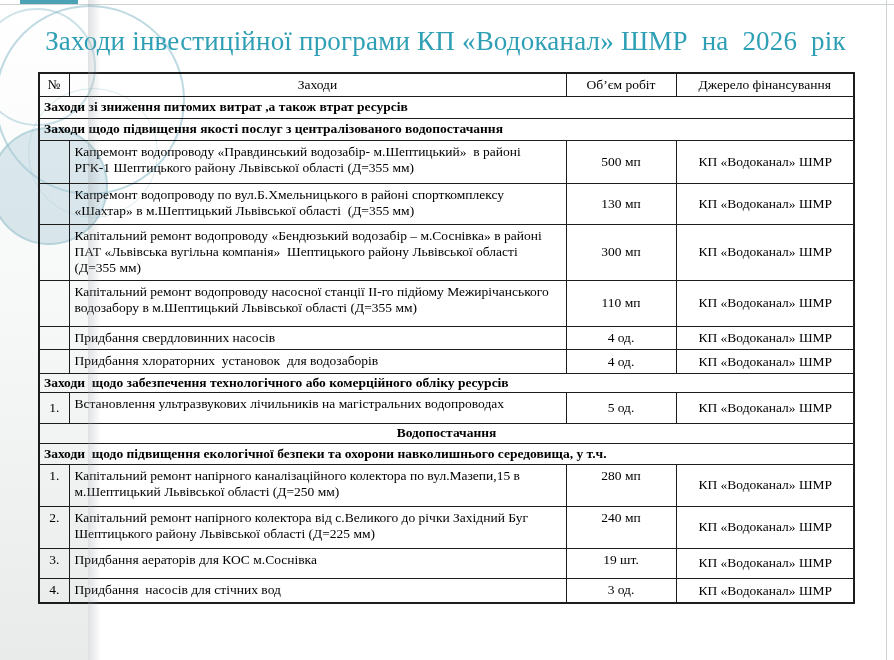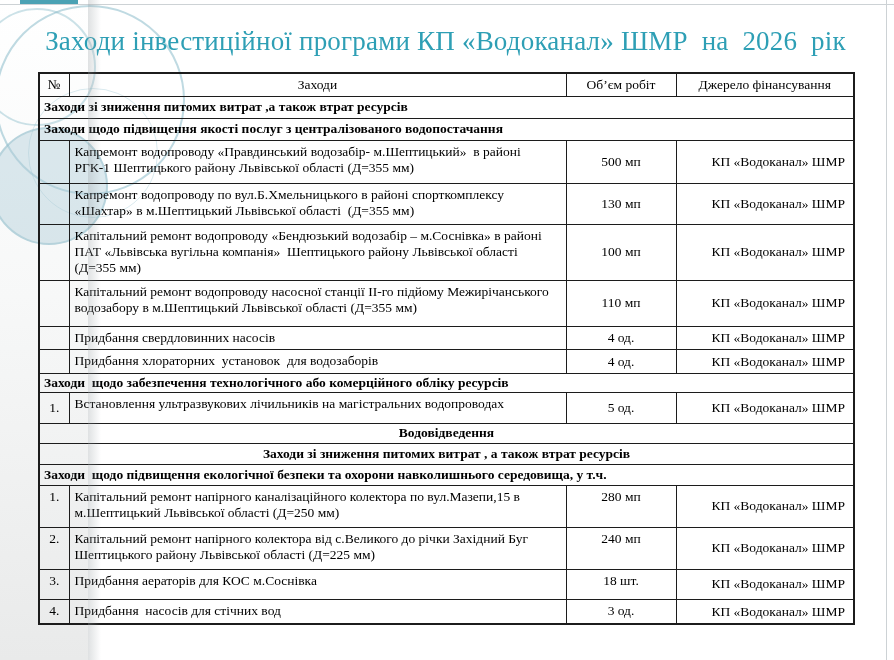--- a/index.html
+++ b/index.html
@@ -65,21 +65,21 @@
   table.main, table.main th, table.main td { border: 1px solid #1c1c1c; }
   table.main { border-width: 2px; }
   th.hdr {
     font-weight: normal; text-align: center; vertical-align: middle;
     padding: 1px 2px;
   }
   td.num  { text-align: center; vertical-align: middle; padding: 2px 1px; }
   td.desc { text-align: left; vertical-align: top; padding: 3px 6px 3px 5px;
             white-space: pre-wrap; line-height: 1.22; }
   td.qty  { text-align: center; vertical-align: middle; padding: 2px 2px; }
-  td.src  { text-align: right; vertical-align: middle; padding: 2px 8px 2px 9px;
+  td.src  { text-align: center; vertical-align: middle; padding: 2px 8px 2px 9px;
             white-space: pre-wrap; }
   tr.ww td.num, tr.ww td.qty { vertical-align: top; padding-top: 3px; }
   td.section-center { text-align: center; font-weight: bold; vertical-align: middle;
                       padding: 1px 2px; white-space: pre-wrap; }
   td.section-left   { text-align: left; font-weight: bold; vertical-align: middle;
                       padding: 1px 4px; white-space: pre-wrap; }
 </style>
 </head>
 <body>
 
@@ -124,21 +124,21 @@
       </tr>
       <tr style="height: 41px;">
         <td class="num"></td>
         <td class="desc">Капремонт водопроводу по вул.Б.Хмельницького в районі спорткомплексу «Шахтар» в м.Шептицький Львівської області  (Д=355 мм)</td>
         <td class="qty">130 мп</td>
         <td class="src">КП «Водоканал» ШМР</td>
       </tr>
       <tr style="height: 47px;">
         <td class="num"></td>
         <td class="desc">Капітальний ремонт водопроводу «Бендюзький водозабір – м.Соснівка» в районі ПАТ «Львівська вугільна компанія»  Шептицького району Львівської області (Д=355 мм)</td>
-        <td class="qty">100 мп</td>
+        <td class="qty">300 мп</td>
         <td class="src">КП «Водоканал» ШМР</td>
       </tr>
       <tr style="height: 46px;">
         <td class="num"></td>
         <td class="desc">Капітальний ремонт водопроводу насосної станції ІІ-го підйому Межирічанського водозабору в м.Шептицький Львівської області (Д=355 мм)</td>
         <td class="qty">110 мп</td>
         <td class="src">КП «Водоканал» ШМР</td>
       </tr>
       <tr style="height: 22px;">
         <td class="num"></td>
@@ -155,44 +155,41 @@
       <tr style="height: 17px;">
         <td colspan="4" class="section-left">Заходи  щодо забезпечення технологічного або комерційного обліку ресурсів</td>
       </tr>
       <tr style="height: 31px;">
         <td class="num">1.</td>
         <td class="desc">Встановлення ультразвукових лічильників на магістральних водопроводах</td>
         <td class="qty">5 од.</td>
         <td class="src">КП «Водоканал» ШМР</td>
       </tr>
       <tr style="height: 20px;">
-        <td colspan="4" class="section-center">Водовідведення</td>
-      </tr>
-      <tr style="height: 21px;">
-        <td colspan="4" class="section-center">Заходи зі зниження питомих витрат , а також втрат ресурсів</td>
+        <td colspan="4" class="section-center">Водопостачання</td>
       </tr>
       <tr style="height: 21px;">
         <td colspan="4" class="section-left">Заходи  щодо підвищення екологічної безпеки та охорони навколишнього середовища, у т.ч.</td>
       </tr>
       <tr class="ww" style="height: 42px;">
         <td class="num">1.</td>
         <td class="desc">Капітальний ремонт напірного каналізаційного колектора по вул.Мазепи,15 в м.Шептицький Львівської області (Д=250 мм)</td>
         <td class="qty">280 мп</td>
         <td class="src">КП «Водоканал» ШМР</td>
       </tr>
       <tr class="ww" style="height: 42px;">
         <td class="num">2.</td>
         <td class="desc">Капітальний ремонт напірного колектора від с.Великого до річки Західний Буг Шептицького району Львівської області (Д=225 мм)</td>
         <td class="qty">240 мп</td>
         <td class="src">КП «Водоканал» ШМР</td>
       </tr>
       <tr class="ww" style="height: 30px;">
         <td class="num">3.</td>
         <td class="desc">Придбання аераторів для КОС м.Соснівка</td>
-        <td class="qty">18 шт.</td>
+        <td class="qty">19 шт.</td>
         <td class="src">КП «Водоканал» ШМР</td>
       </tr>
       <tr class="ww" style="height: 25px;">
         <td class="num">4.</td>
         <td class="desc">Придбання  насосів для стічних вод</td>
         <td class="qty">3 од.</td>
         <td class="src">КП «Водоканал» ШМР</td>
       </tr>
     </tbody>
 </table>

